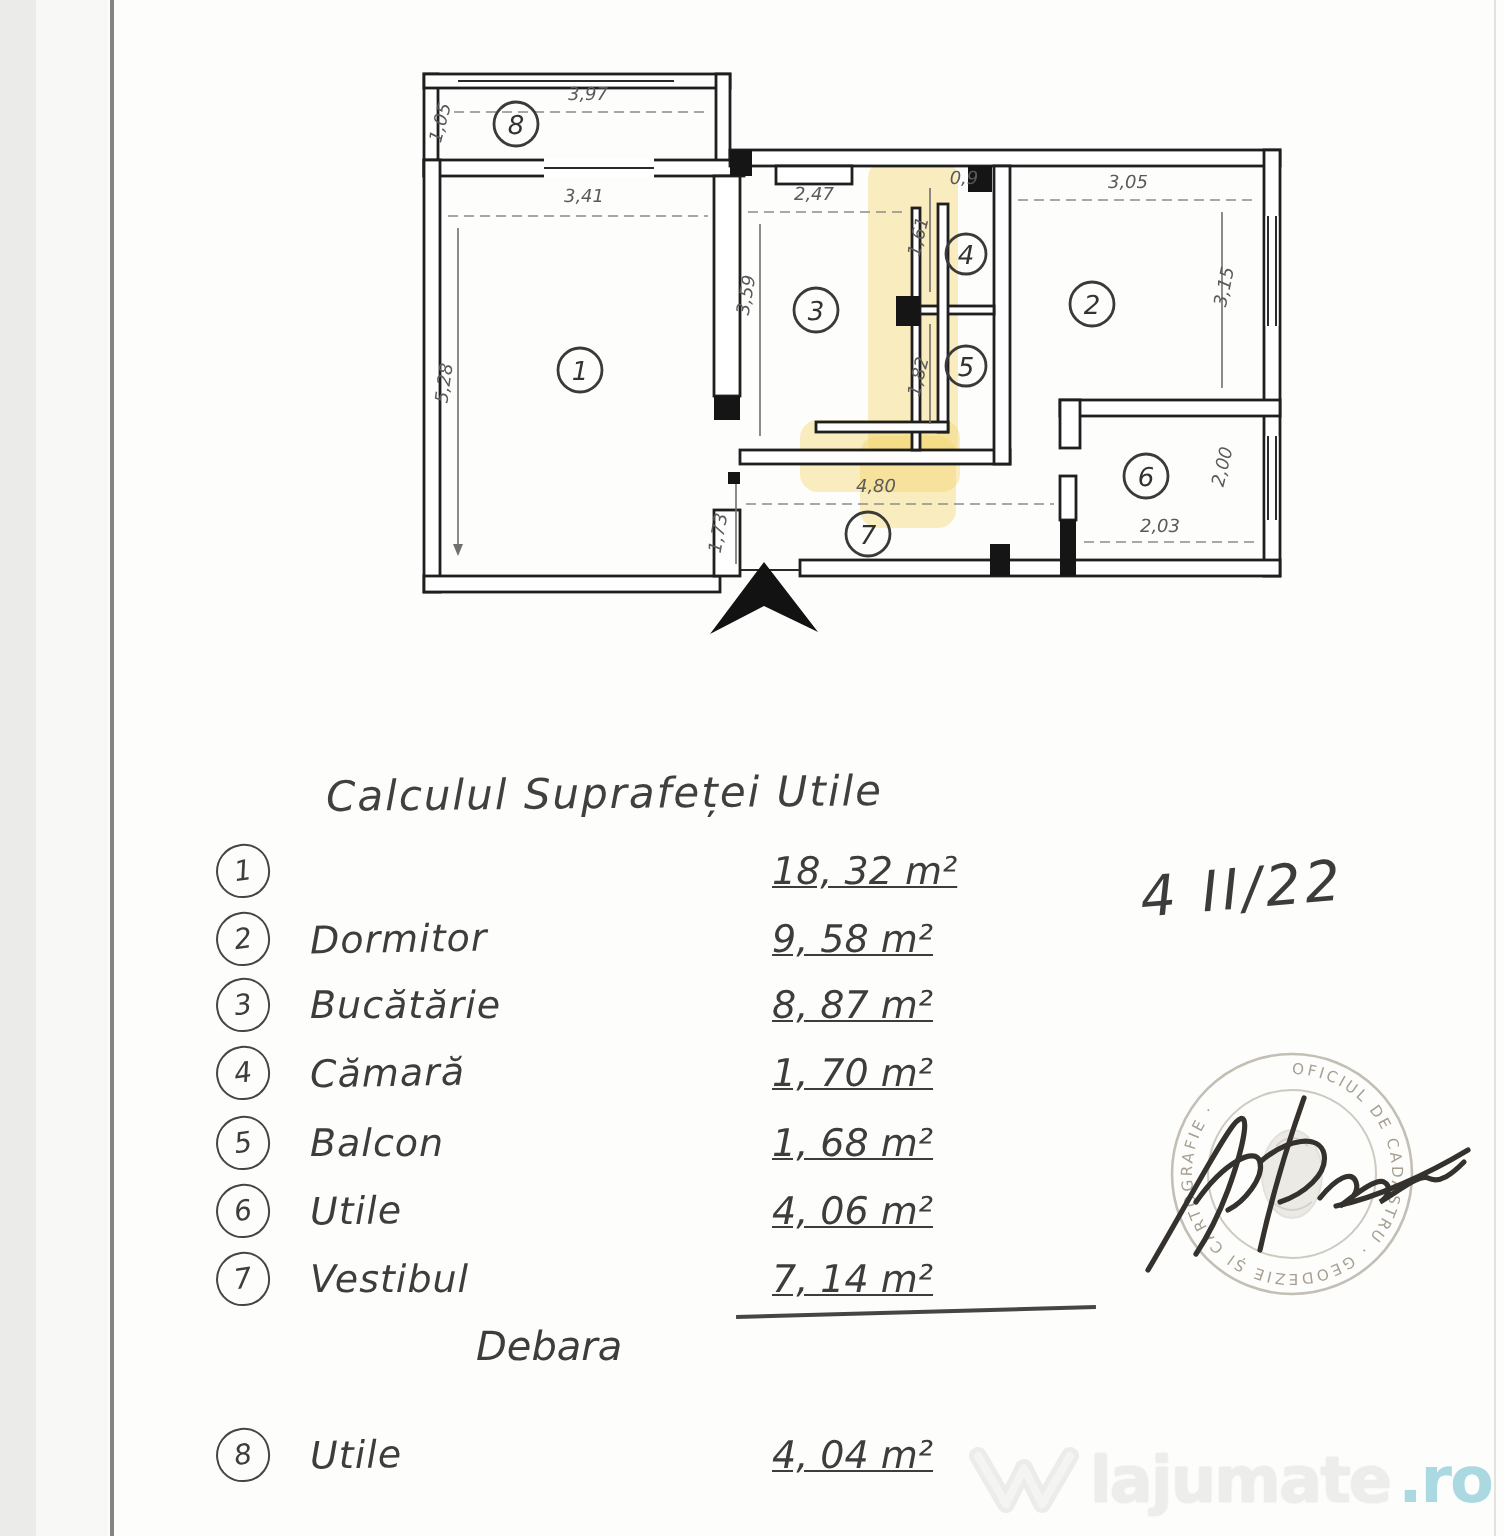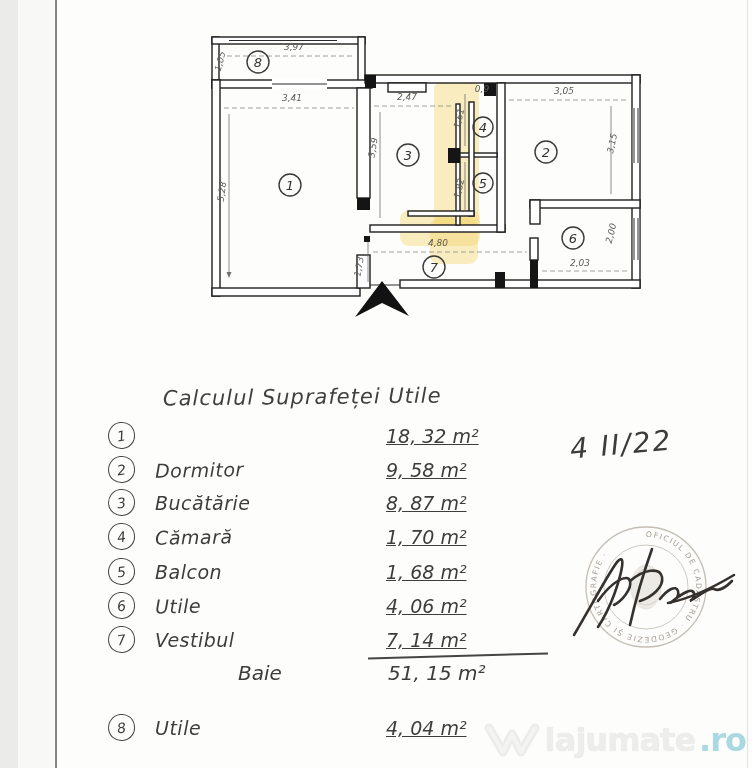--- a/index.html
+++ b/index.html
@@ -221,22 +221,21 @@
       <span class="lab">Utile</span>
       <span class="val">4, 06 m²</span>
     </div>
     <div class="row" style="top:248px">
       <span class="num">7</span>
       <span class="lab">Vestibul</span>
       <span class="val">7, 14 m²</span>
     </div>
 
     <div class="sumline"></div>
-    <div class="total-label">Baie</div>
-    <div class="total-val">51, 15 m²</div>
+    <div class="total-label">Debara</div>
 
     <div class="row" style="top:336px">
       <span class="num">8</span>
       <span class="lab">Utile</span>
       <span class="val">4, 04 m²</span>
     </div>
   </div>
 
   <div class="date">4 II/22</div>
 

